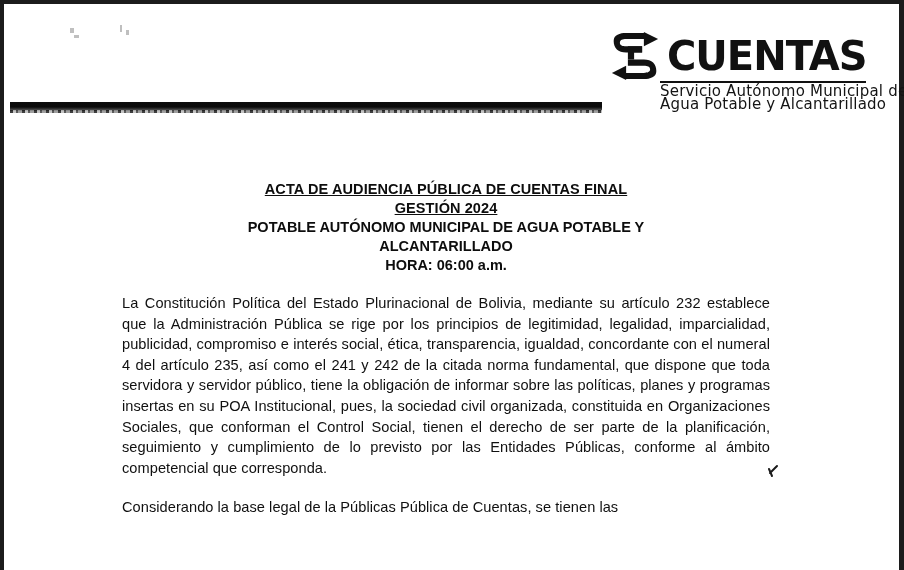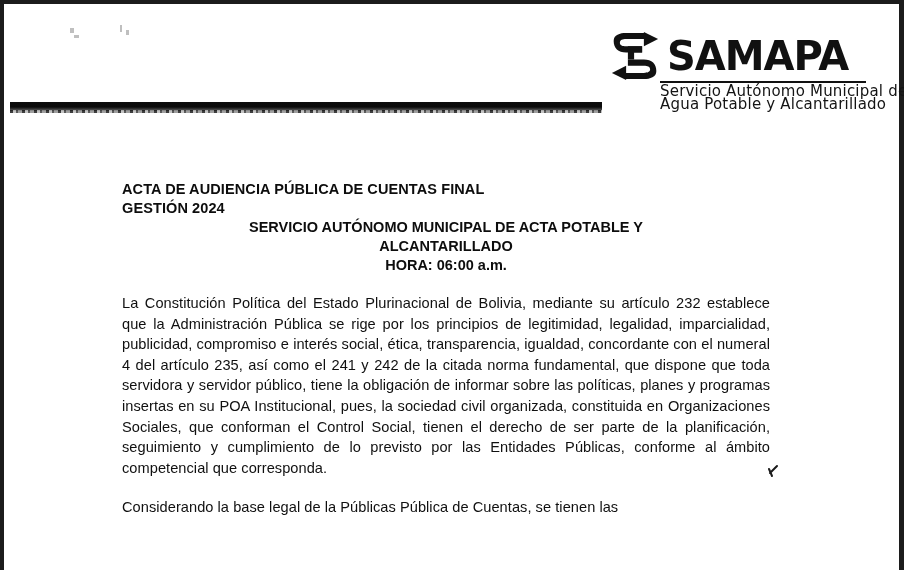--- a/index.html
+++ b/index.html
@@ -106,25 +106,26 @@
   
   #doc {
     position: absolute;
     left: 122px;
     top: 180px;
     width: 648px;
     color: #0d0d0d;
   }
 
   .title-block {
-    text-align: left;
+    text-align: center;
     font-weight: 700;
     font-size: 14.5px;
     line-height: 19px;
     letter-spacing: .1px;
+    text-decoration: underline;
   }
 
   .subtitle-block {
     text-align: center;
     font-weight: 700;
     font-size: 14.5px;
     line-height: 19px;
   }
 
   .body-para {
@@ -174,40 +175,40 @@
     <div class="brand-row">
       <svg class="brand-mark" viewBox="0 0 64 54" aria-hidden="true">
         <g fill="#111">
           <path d="M8 10 C8 3, 15 1, 22 1 L44 1 L44 8 L22 8 C18 8, 15 9, 15 12 C15 15, 18 16, 22 16 L40 16 L40 23 L22 23 C13 23, 8 18, 8 10 Z"></path>
           <path d="M56 44 C56 51, 49 53, 42 53 L20 53 L20 46 L42 46 C46 46, 49 45, 49 42 C49 39, 46 38, 42 38 L24 38 L24 31 L42 31 C51 31, 56 36, 56 44 Z"></path>
           <path d="M40 16 L40 23 L31 23 L31 31 L24 31 L24 16 Z"></path>
           <polygon points="42,0 58,8 42,16"></polygon>
           <polygon points="22,38 6,46 22,54"></polygon>
         </g>
       </svg>
-      <span class="brand-word">SAMAPA</span>
+      <span class="brand-word">CUENTAS</span>
     </div>
     <div class="brand-rule"></div>
     <div class="brand-tag">Servicio Autónomo Municipal de</div>
     <div class="brand-tag">Agua Potable y Alcantarillado</div>
   </div>
 
   <div id="scanbar"></div>
 
   <div id="doc">
 
     <div class="title-block">
       <div>ACTA DE AUDIENCIA PÚBLICA DE CUENTAS FINAL</div>
       <div>GESTIÓN 2024</div>
     </div>
 
     <div class="title-block gap"></div>
 
     <div class="subtitle-block">
-      <div>SERVICIO AUTÓNOMO MUNICIPAL DE ACTA POTABLE Y</div>
+      <div>POTABLE AUTÓNOMO MUNICIPAL DE AGUA POTABLE Y</div>
       <div>ALCANTARILLADO</div>
       <div>HORA: 06:00 a.m.</div>
     </div>
 
     <p class="body-para">La Constitución Política del Estado Plurinacional de Bolivia, mediante su artículo 232 establece que la Administración Pública se rige por los principios de legitimidad, legalidad, imparcialidad, publicidad, compromiso e interés social, ética, transparencia, igualdad, concordante con el numeral 4 del artículo 235, así como el 241 y 242 de la citada norma fundamental, que dispone que toda servidora y servidor público, tiene la obligación de informar sobre las políticas, planes y programas insertas en su POA Institucional, pues, la sociedad civil organizada, constituida en Organizaciones Sociales, que conforman el Control Social, tienen el derecho de ser parte de la planificación, seguimiento y cumplimiento de lo previsto por las Entidades Públicas, conforme al ámbito competencial que corresponda.</p>
     <p class="body-para next">Considerando la base legal de la Públicas Pública de Cuentas, se tienen las</p>
 
   </div>
 
   <svg id="margin-tick" viewBox="0 0 14 14" aria-hidden="true">

